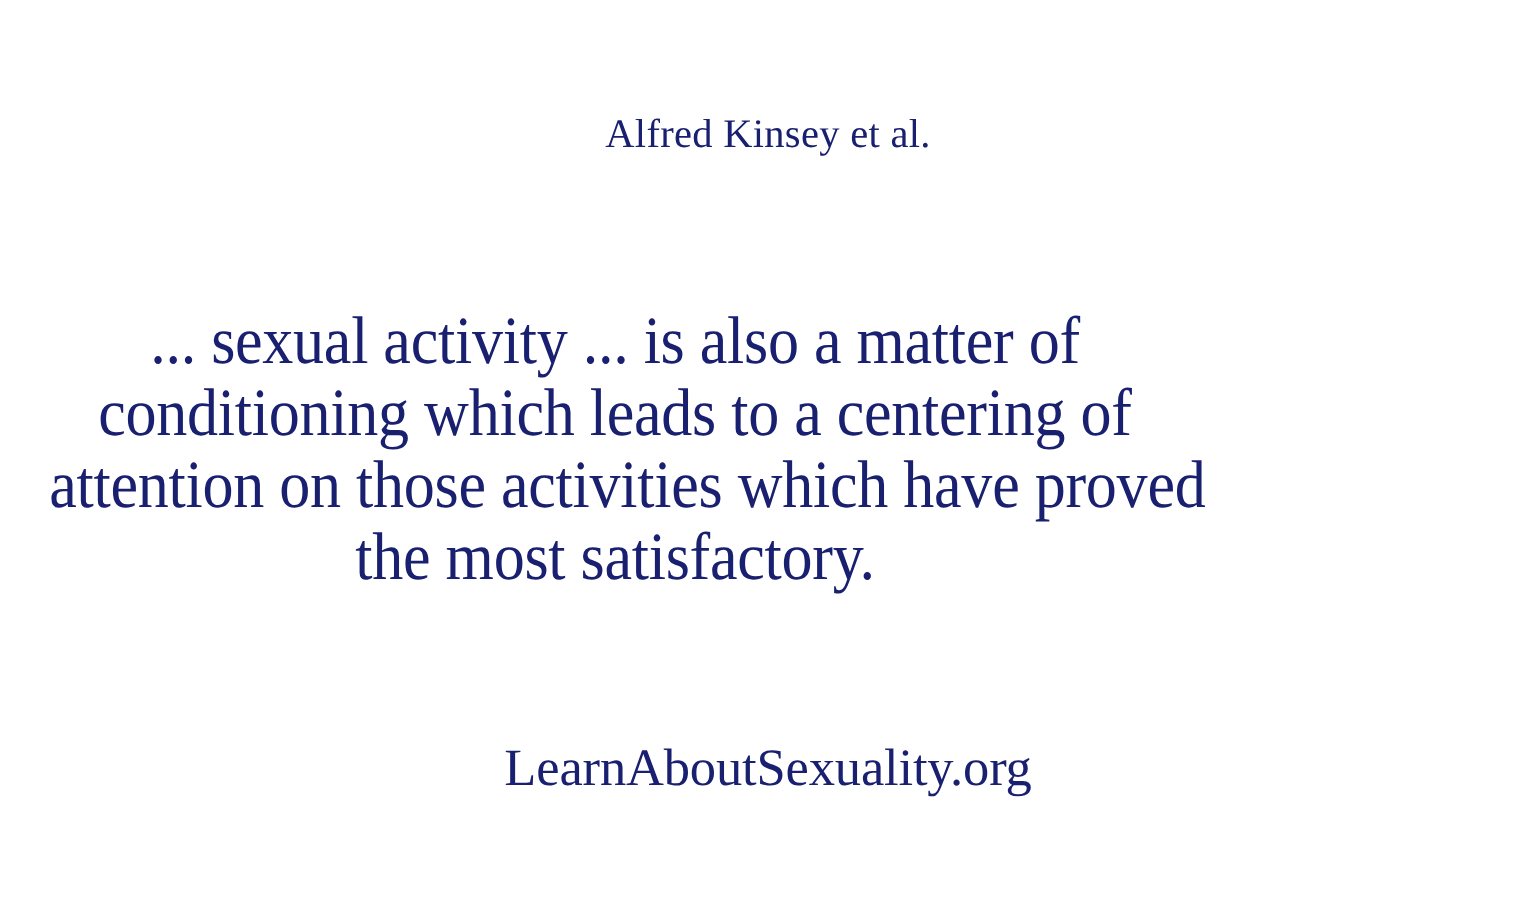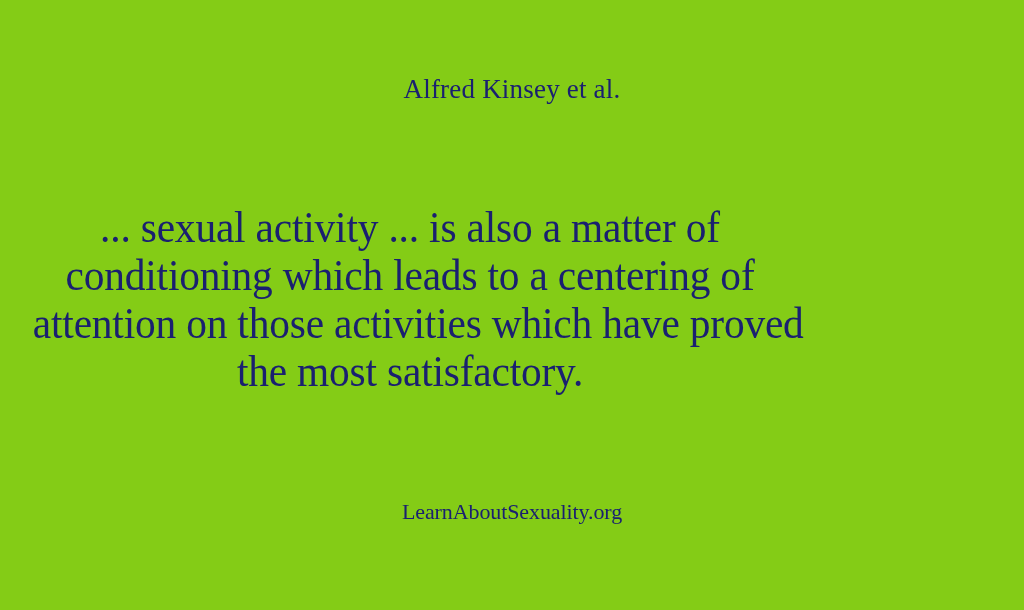--- a/index.html
+++ b/index.html
@@ -12,21 +12,21 @@
     height: 610px;
     overflow: hidden;
     background: #b2f0f7;
     font-family: "Liberation Serif", "DejaVu Serif", serif;
   }
 
   #quote-card {
     position: relative;
     width: 1024px;
     height: 610px;
-    background: #84cc16;
+    background: #ffffff;
     box-sizing: border-box;
   }
 
   
   #attribution-block {
     position: absolute;
     left: 0;
     top: 72px;
     width: 1024px;
     text-align: center;
@@ -68,21 +68,21 @@
     position: absolute;
     left: 0;
     top: 496px;
     width: 1024px;
     text-align: center;
   }
   #footer-text {
     display: inline-block;
     color: #1a2070;
     font-family: "Liberation Serif", "DejaVu Serif", serif;
-    font-size: 22px;
+    font-size: 35px;
     font-weight: 400;
     line-height: 32px;
     letter-spacing: -0.1px;
     white-space: nowrap;
   }
 </style>
 </head>
 <body>
 
 <div id="quote-card">

